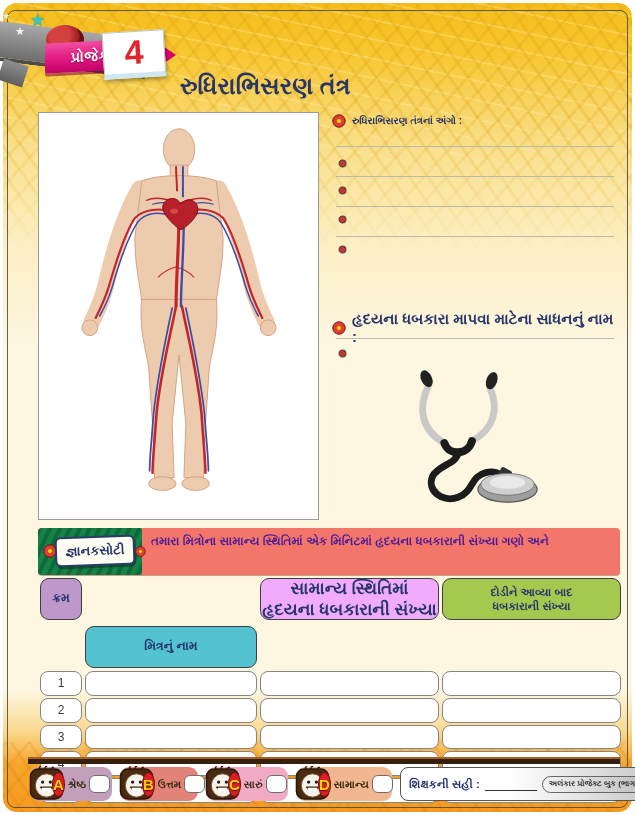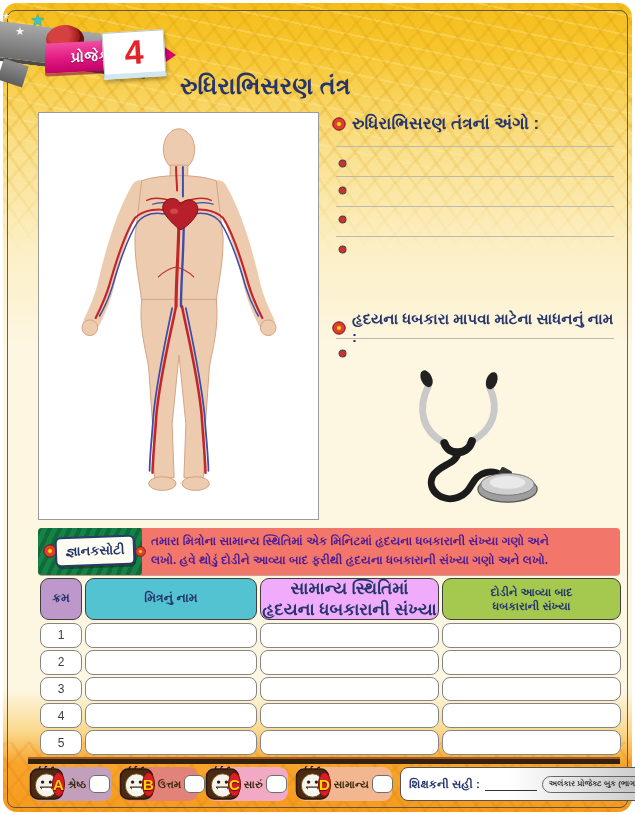--- a/index.html
+++ b/index.html
@@ -56,21 +56,21 @@
   .instr-flower { position:absolute; left:10px; top:4px; width:15px; height:15px; }
   .instr-text { position:absolute; left:70px; top:0; line-height:23px; font-size:13px; font-weight:700; color:#26356B; }
 
   
   .anatomy-panel { position:absolute; left:38px; top:112px; width:281px; height:408px; background:#fff;
     border:1px solid #9b9b9b; display:flex; align-items:center; justify-content:center; }
 
   
   .right-col { position:absolute; left:332px; top:112px; width:288px; height:408px; }
   .q-head { display:flex; align-items:center; gap:6px; font-weight:700; color:#26356B; }
-  .q1-head { position:absolute; left:0; top:2px; font-size:17px;align-items:center; }
+  .q1-head { position:absolute; left:0; top:2px; font-size:10px;align-items:center; }
   .q2-head { position:absolute; left:0; top:198px; font-size:15px; }
   .flower { width:14px; height:14px; flex:0 0 auto; }
   .ans-row { position:absolute; left:4px; right:6px; border-bottom:1.3px solid #b9b9ad; }
   .ans-row .bullet { position:absolute; left:2px; width:9px; height:9px; }
   .row-a { top:34px; height:31px; border-top:1.3px solid #b9b9ad; } .row-a .bullet { top:12px; }
   .row-b { top:65px; height:30px; } .row-b .bullet { top:9px; }
   .row-c { top:95px; height:30px; } .row-c .bullet { top:8px; }
   .row-d { top:125px; height:28px; border-bottom:none; } .row-d .bullet { top:8px; }
   .row-e { top:226px; height:28px; border-top:1.3px solid #b9b9ad; border-bottom:none; } .row-e .bullet { top:10px; }
   .steth-wrap { position:absolute; left:58px; top:246px; width:160px; height:158px; }
@@ -87,21 +87,21 @@
     display:flex; align-items:center; justify-content:center; box-shadow:1px 2px 0 rgba(20,40,20,0.5); }
   .act-label-box span { font-size:13px; font-weight:700; color:#26356B; }
   .act-text { position:absolute; left:113px; right:6px; top:4px; color:#4c1d95; font-weight:700; font-size:12px; line-height:1.6; }
 
   
   .tbl { position:absolute; left:40px; top:578px; width:578px; }
   .tbl-head { display:grid; grid-template-columns:42px 172px 179px 179px; column-gap:3px; }
   .th { border:1.6px solid #3f3f3f; border-radius:9px; height:42px; display:flex; flex-direction:column;
     align-items:center; justify-content:center; color:#26356B; font-weight:700; text-align:left; line-height:1.25; }
   .th.c1 { background:#BE97CB; font-size:12.5px; }
-  .th.c2 { background:#53C3D2; font-size:12.5px; }
+  .th.c2 { background:#53C3D2; font-size:12.5px;margin-top:48px; }
   .th.c3 { background:#f0abfc; font-size:17px; }
   .th.c4 { background:#A5C94F; font-size:11.3px; }
   .tbl-body { margin-top:3px; display:grid; grid-template-columns:42px 172px 179px 179px; gap:2px 3px; }
   .td { height:24.8px; background:#fff; border:1.2px solid #858585; border-radius:8px; }
   .td.num { display:flex; align-items:center; justify-content:center; font-size:12px; color:#3c3c3c; font-weight:400; }
 
   
   .divider { position:absolute; left:28px; top:757px; width:592px; height:7px; background:#33200F; border-top:2px solid #A65F22; }
   .grade-strip { position:absolute; left:30px; top:766px; width:590px; height:36px; display:flex; align-items:center; gap:8px; }
   .badge { position:relative; height:34px; border-radius:9px; display:flex; align-items:center; }
@@ -274,21 +274,20 @@
         <use href="#flower-def"></use>
       </svg>
     <div class="act-label-box">
       <span>જ્ઞાનકસોટી</span>
     </div>
     <svg class="act-flower-r" viewBox="0 0 14 14" style="position:absolute">
         <use href="#flower-def"></use>
       </svg>
     <div class="act-text">
       <div>તમારા મિત્રોના સામાન્ય સ્થિતિમાં એક મિનિટમાં હૃદયના ધબકારાની સંખ્યા ગણો અને</div>
-      <div>લખો. હવે થોડું દોડીને આવ્યા બાદ ફરીથી હૃદયના ધબકારાની સંખ્યા ગણો અને લખો.</div>
     </div>
   </div>
 
   <div class="tbl">
     <div class="tbl-head">
       <div class="th c1">
           <span>ક્રમ</span>
         </div>
       <div class="th c2">
           <span>મિત્રનું નામ</span>

